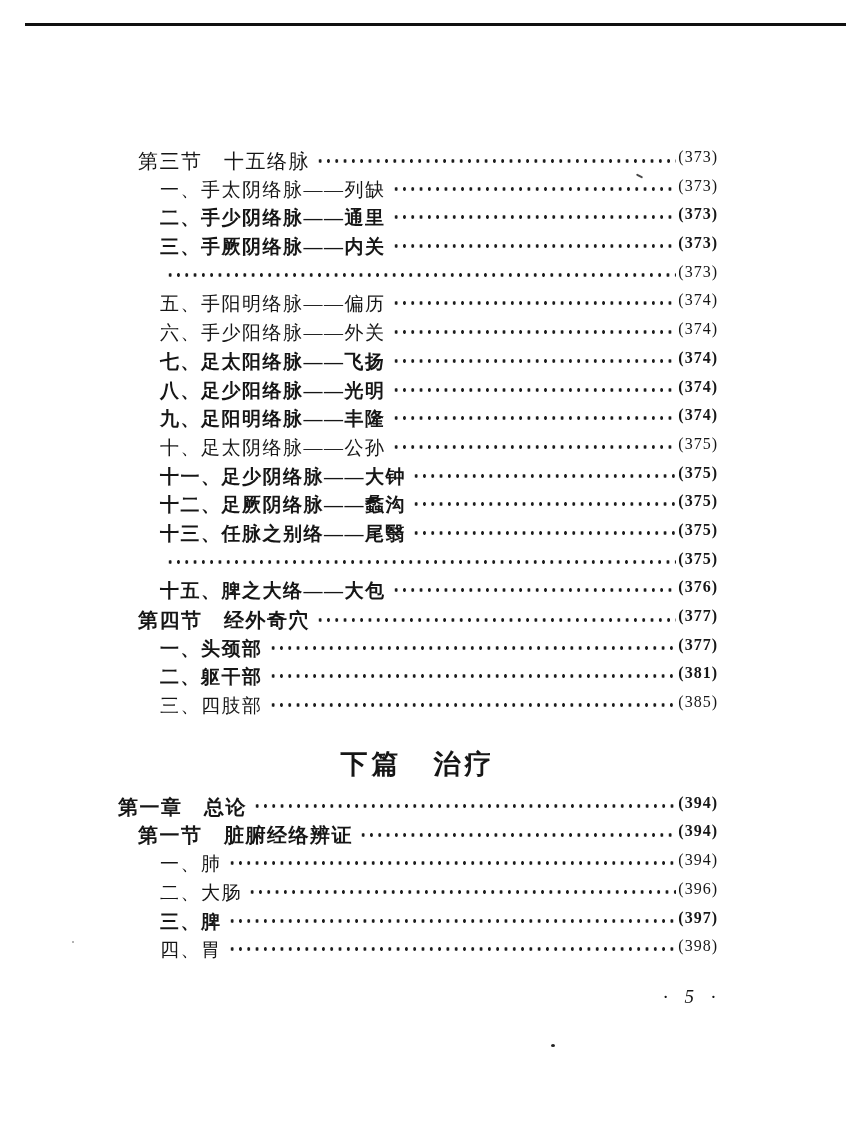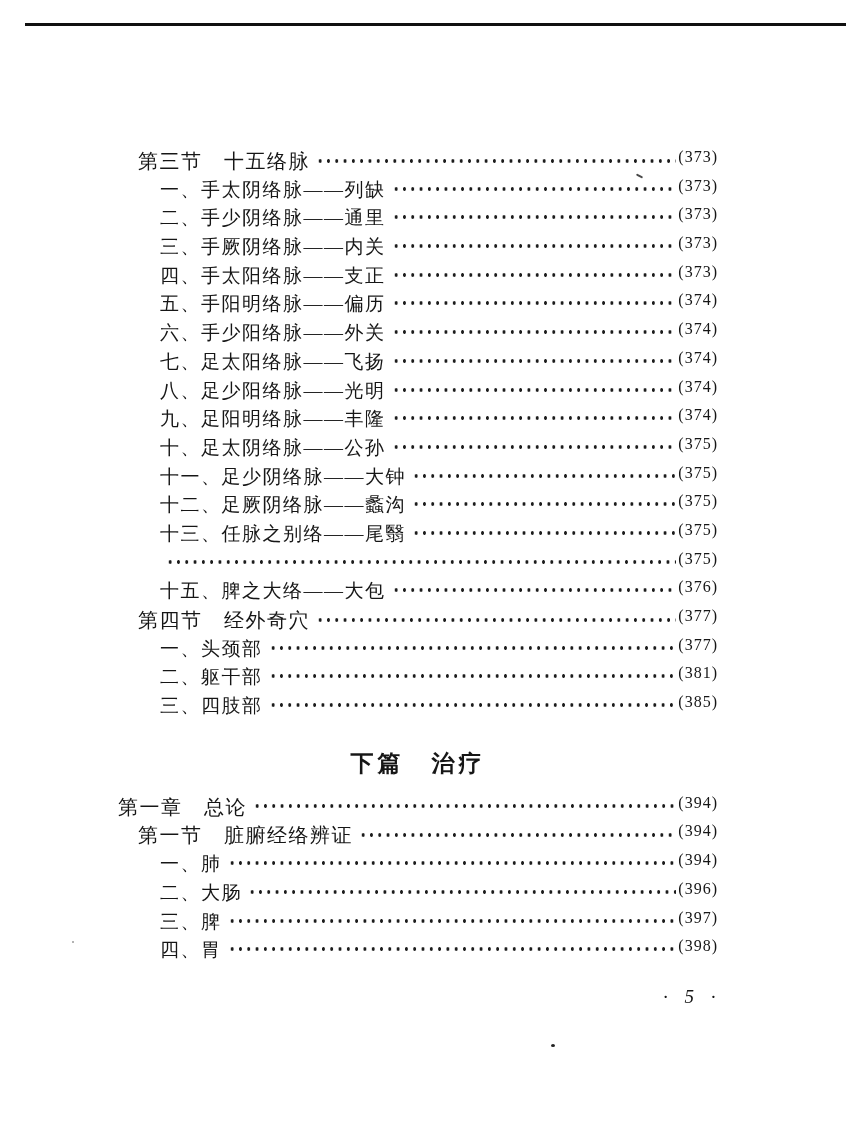--- a/index.html
+++ b/index.html
@@ -7,30 +7,30 @@
     width:866px;height:1122px;position:relative;overflow:hidden;
     background:#ffffff;color:#161616;
     font-family:"Liberation Serif","DejaVu Serif",serif;
   }
   .top-rule{position:absolute;top:23px;left:25px;width:821px;height:3px;background:#101010}
   .toc{position:absolute;left:118px;top:148px;width:600px}
   .toc-row{display:flex;align-items:flex-start;height:28.7px;font-size:19px;white-space:nowrap}
   .toc-row.section{padding-left:20px;font-size:20px}
   .toc-row.chapter{font-size:20px}
   .toc-row.item{padding-left:42px}
-  .toc-row.bold{font-weight:normal}
+  .toc-row.bold{font-weight:bold}
   .toc-title{flex:0 0 auto;letter-spacing:1.5px}
   .leader{
     flex:1 1 auto;height:1.2em;margin:0 2px 0 6px;min-width:16px;
     background-image:radial-gradient(circle,#1c1c1c 1.6px,transparent 1.9px);
     background-size:8.3px 10px;background-position:left 55%;background-repeat:repeat-x;
   }
   .toc-page{flex:0 0 auto;font-size:16px;letter-spacing:1px}
   .part-header{
-    text-align:center;font-size:23px;font-weight:bold;
+    text-align:center;font-size:27px;font-weight:bold;
     margin:26px 0 14px;letter-spacing:4px;line-height:32px;
   }
   .page-number{
     position:absolute;top:986px;left:663px;
     font-size:19px;font-style:italic;letter-spacing:6px;white-space:nowrap;
   }
   .artifact{position:absolute}
   .a1{top:175px;left:636px;width:7px;height:2px;background:#4a4a4a;border-radius:2px;transform:rotate(28deg)}
   .a2{top:1044px;left:551px;width:4px;height:3px;background:#222;border-radius:50%}
   .a3{top:941px;left:72px;width:2px;height:2px;background:#9a9a9a;border-radius:50%}
@@ -56,21 +56,20 @@
     <span class="toc-title">二、手少阴络脉——通里</span>
     <span class="leader"></span>
     <span class="toc-page">(373)</span>
   </div>
       <div class="toc-row item bold">
     <span class="toc-title">三、手厥阴络脉——内关</span>
     <span class="leader"></span>
     <span class="toc-page">(373)</span>
   </div>
       <div class="toc-row item">
-    <span class="toc-title">四、手太阳络脉——支正</span>
     <span class="leader"></span>
     <span class="toc-page">(373)</span>
   </div>
       <div class="toc-row item">
     <span class="toc-title">五、手阳明络脉——偏历</span>
     <span class="leader"></span>
     <span class="toc-page">(374)</span>
   </div>
       <div class="toc-row item">
     <span class="toc-title">六、手少阳络脉——外关</span>

